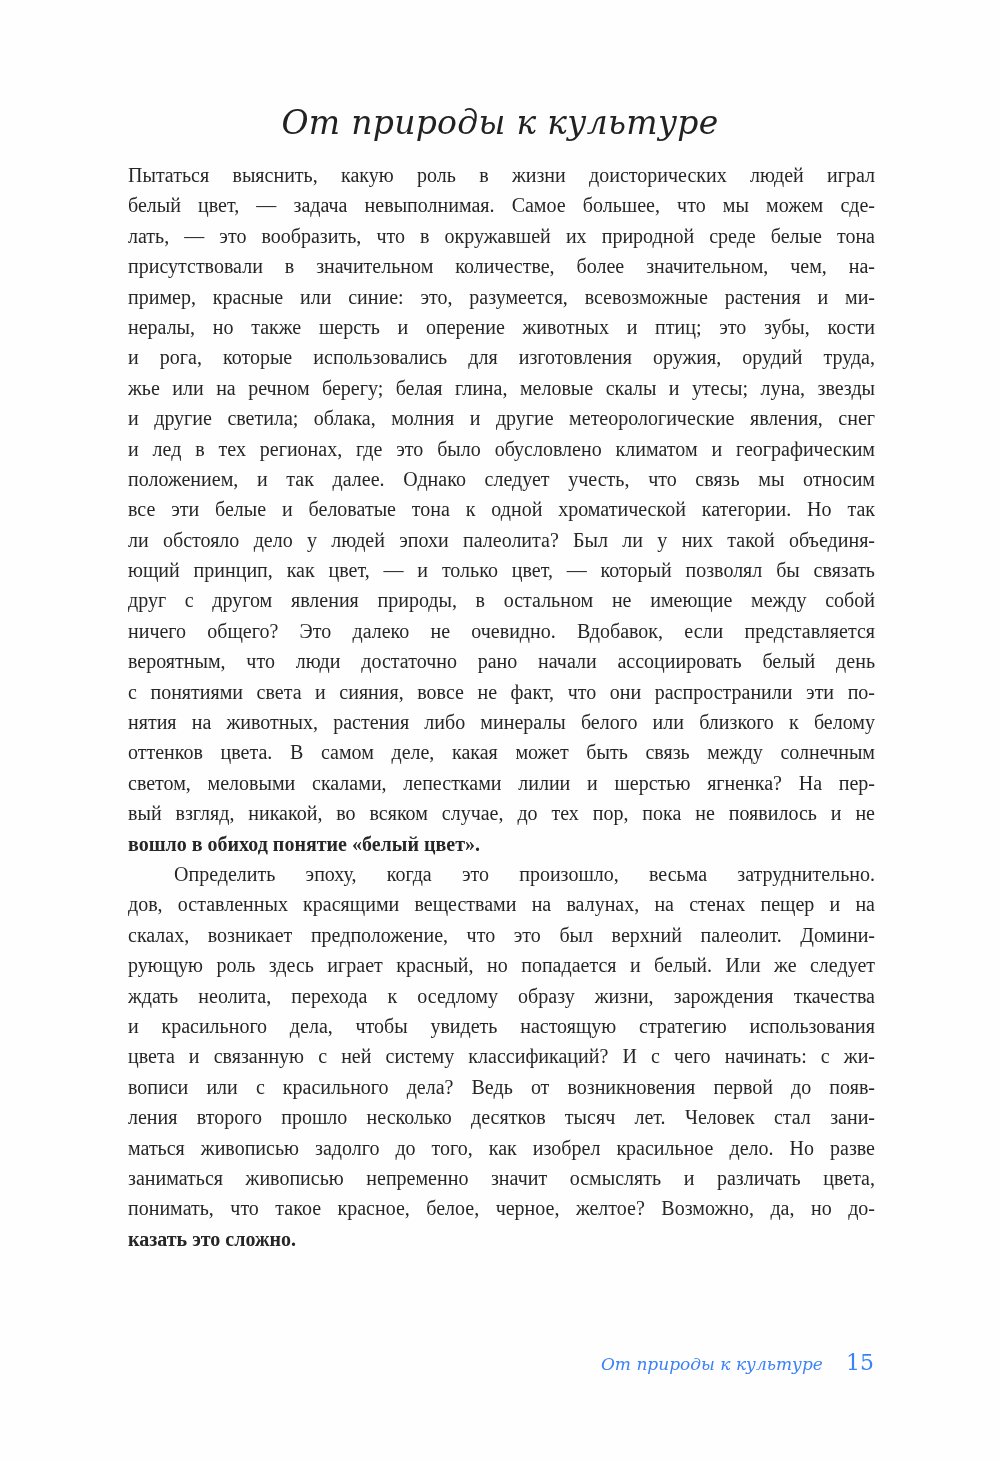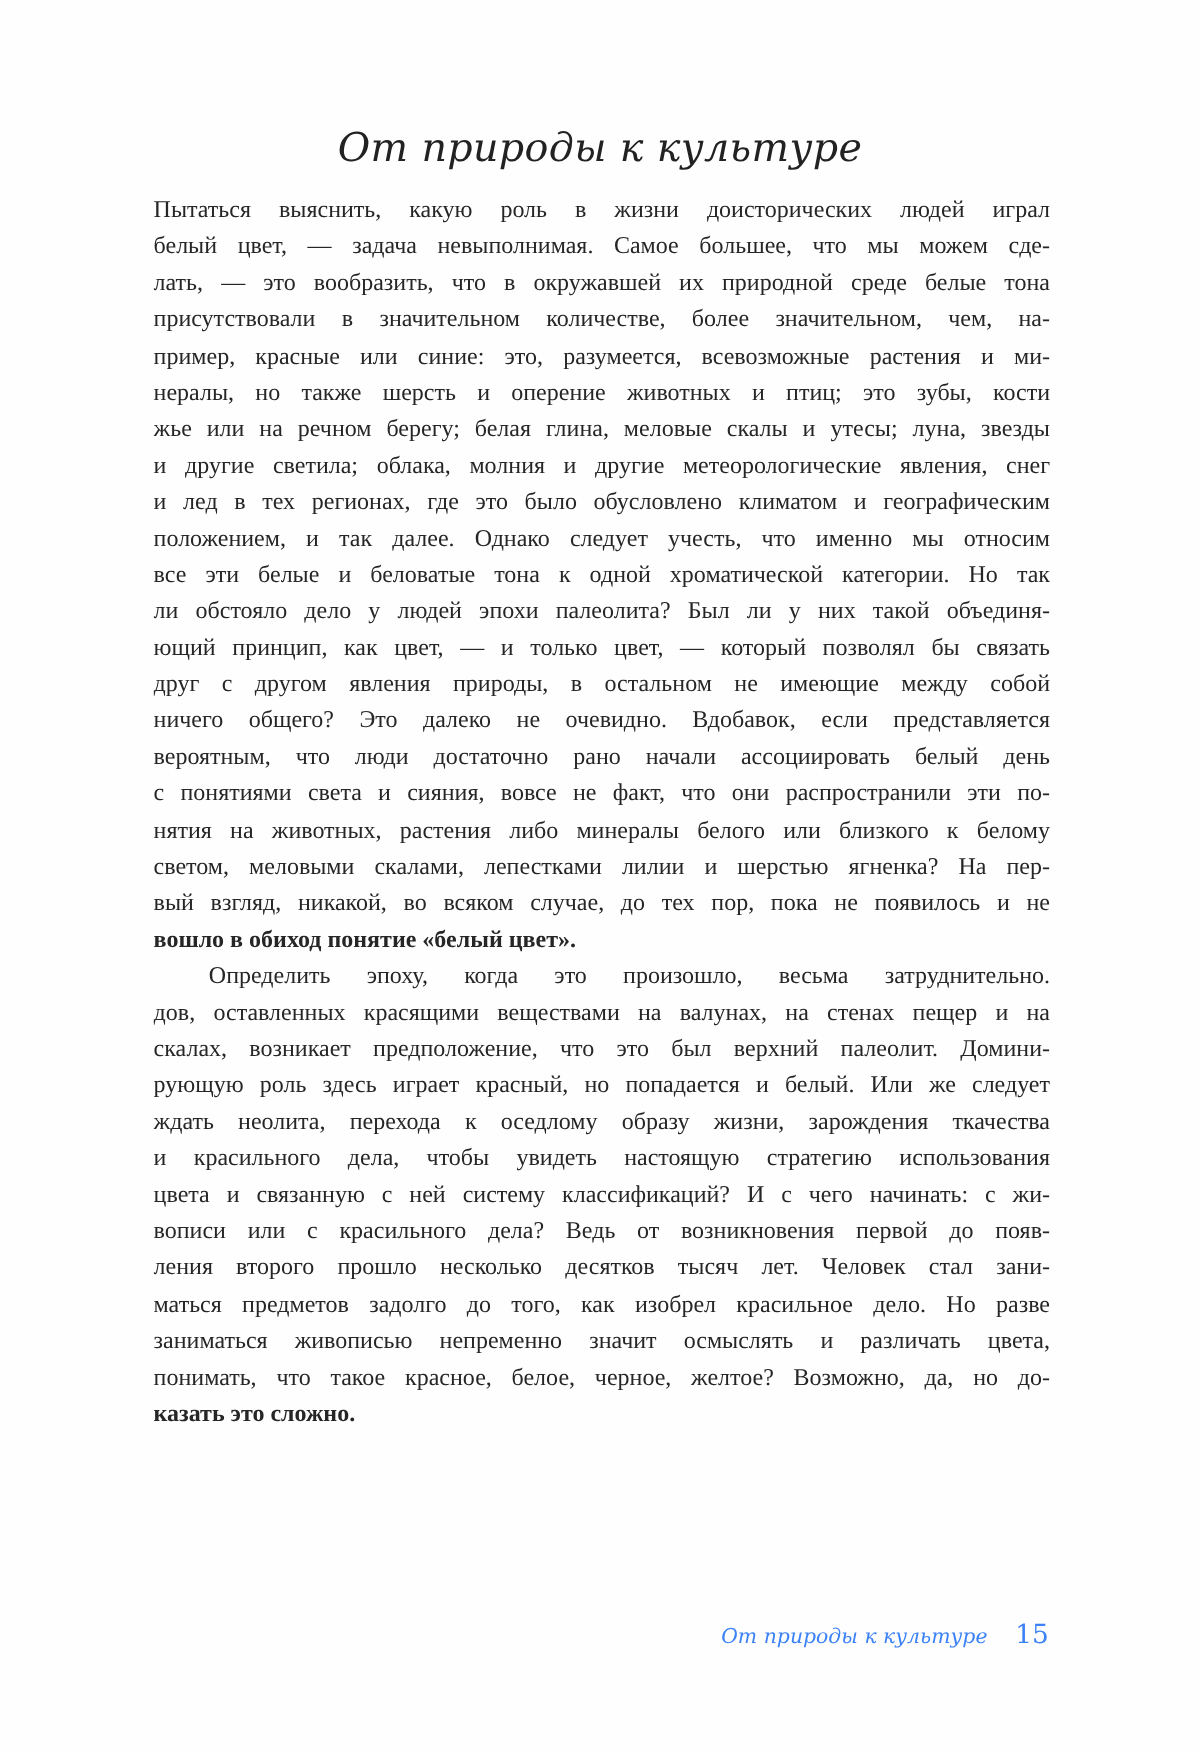--- a/index.html
+++ b/index.html
@@ -32,47 +32,49 @@
   <div class="title">От природы к культуре</div>
 
   <div class="body" id="body">
       <div>
         <div class="line">Пытаться выяснить, какую роль в жизни доисторических людей играл</div>
         <div class="line">белый цвет, — задача невыполнимая. Самое большее, что мы можем сде-</div>
         <div class="line">лать, — это вообразить, что в окружавшей их природной среде белые тона</div>
         <div class="line">присутствовали в значительном количестве, более значительном, чем, на-</div>
         <div class="line">пример, красные или синие: это, разумеется, всевозможные растения и ми-</div>
         <div class="line">нералы, но также шерсть и оперение животных и птиц; это зубы, кости</div>
+        <div class="line">и рога, которые использовались для изготовления оружия, орудий труда,</div>
         <div class="line">жье или на речном берегу; белая глина, меловые скалы и утесы; луна, звезды</div>
         <div class="line">и другие светила; облака, молния и другие метеорологические явления, снег</div>
         <div class="line">и лед в тех регионах, где это было обусловлено климатом и географическим</div>
-        <div class="line">положением, и так далее. Однако следует учесть, что именно мы относим</div>
+        <div class="line">положением, и так далее. Однако следует учесть, что связь мы относим</div>
         <div class="line">все эти белые и беловатые тона к одной хроматической категории. Но так</div>
         <div class="line">ли обстояло дело у людей эпохи палеолита? Был ли у них такой объединя-</div>
         <div class="line">ющий принцип, как цвет, — и только цвет, — который позволял бы связать</div>
         <div class="line">друг с другом явления природы, в остальном не имеющие между собой</div>
         <div class="line">ничего общего? Это далеко не очевидно. Вдобавок, если представляется</div>
         <div class="line">вероятным, что люди достаточно рано начали ассоциировать белый день</div>
         <div class="line">с понятиями света и сияния, вовсе не факт, что они распространили эти по-</div>
         <div class="line">нятия на животных, растения либо минералы белого или близкого к белому</div>
+        <div class="line">оттенков цвета. В самом деле, какая может быть связь между солнечным</div>
         <div class="line">светом, меловыми скалами, лепестками лилии и шерстью ягненка? На пер-</div>
         <div class="line">вый взгляд, никакой, во всяком случае, до тех пор, пока не появилось и не</div>
         <div class="line last">вошло в обиход понятие «белый цвет».</div>
       </div>
       <div>
         <div class="line indent">Определить эпоху, когда это произошло, весьма затруднительно.</div>
         <div class="line">дов, оставленных красящими веществами на валунах, на стенах пещер и на</div>
         <div class="line">скалах, возникает предположение, что это был верхний палеолит. Домини-</div>
         <div class="line">рующую роль здесь играет красный, но попадается и белый. Или же следует</div>
         <div class="line">ждать неолита, перехода к оседлому образу жизни, зарождения ткачества</div>
         <div class="line">и красильного дела, чтобы увидеть настоящую стратегию использования</div>
         <div class="line">цвета и связанную с ней систему классификаций? И с чего начинать: с жи-</div>
         <div class="line">вописи или с красильного дела? Ведь от возникновения первой до появ-</div>
         <div class="line">ления второго прошло несколько десятков тысяч лет. Человек стал зани-</div>
-        <div class="line">маться предметов задолго до того, как изобрел красильное дело. Но разве</div>
+        <div class="line">маться живописью задолго до того, как изобрел красильное дело. Но разве</div>
         <div class="line">заниматься живописью непременно значит осмыслять и различать цвета,</div>
         <div class="line">понимать, что такое красное, белое, черное, желтое? Возможно, да, но до-</div>
         <div class="line last">казать это сложно.</div>
       </div>
     </div>
 
   <div class="footer">
     <span class="ft">От природы к культуре</span>
     <span class="pn">15</span>
   </div>

